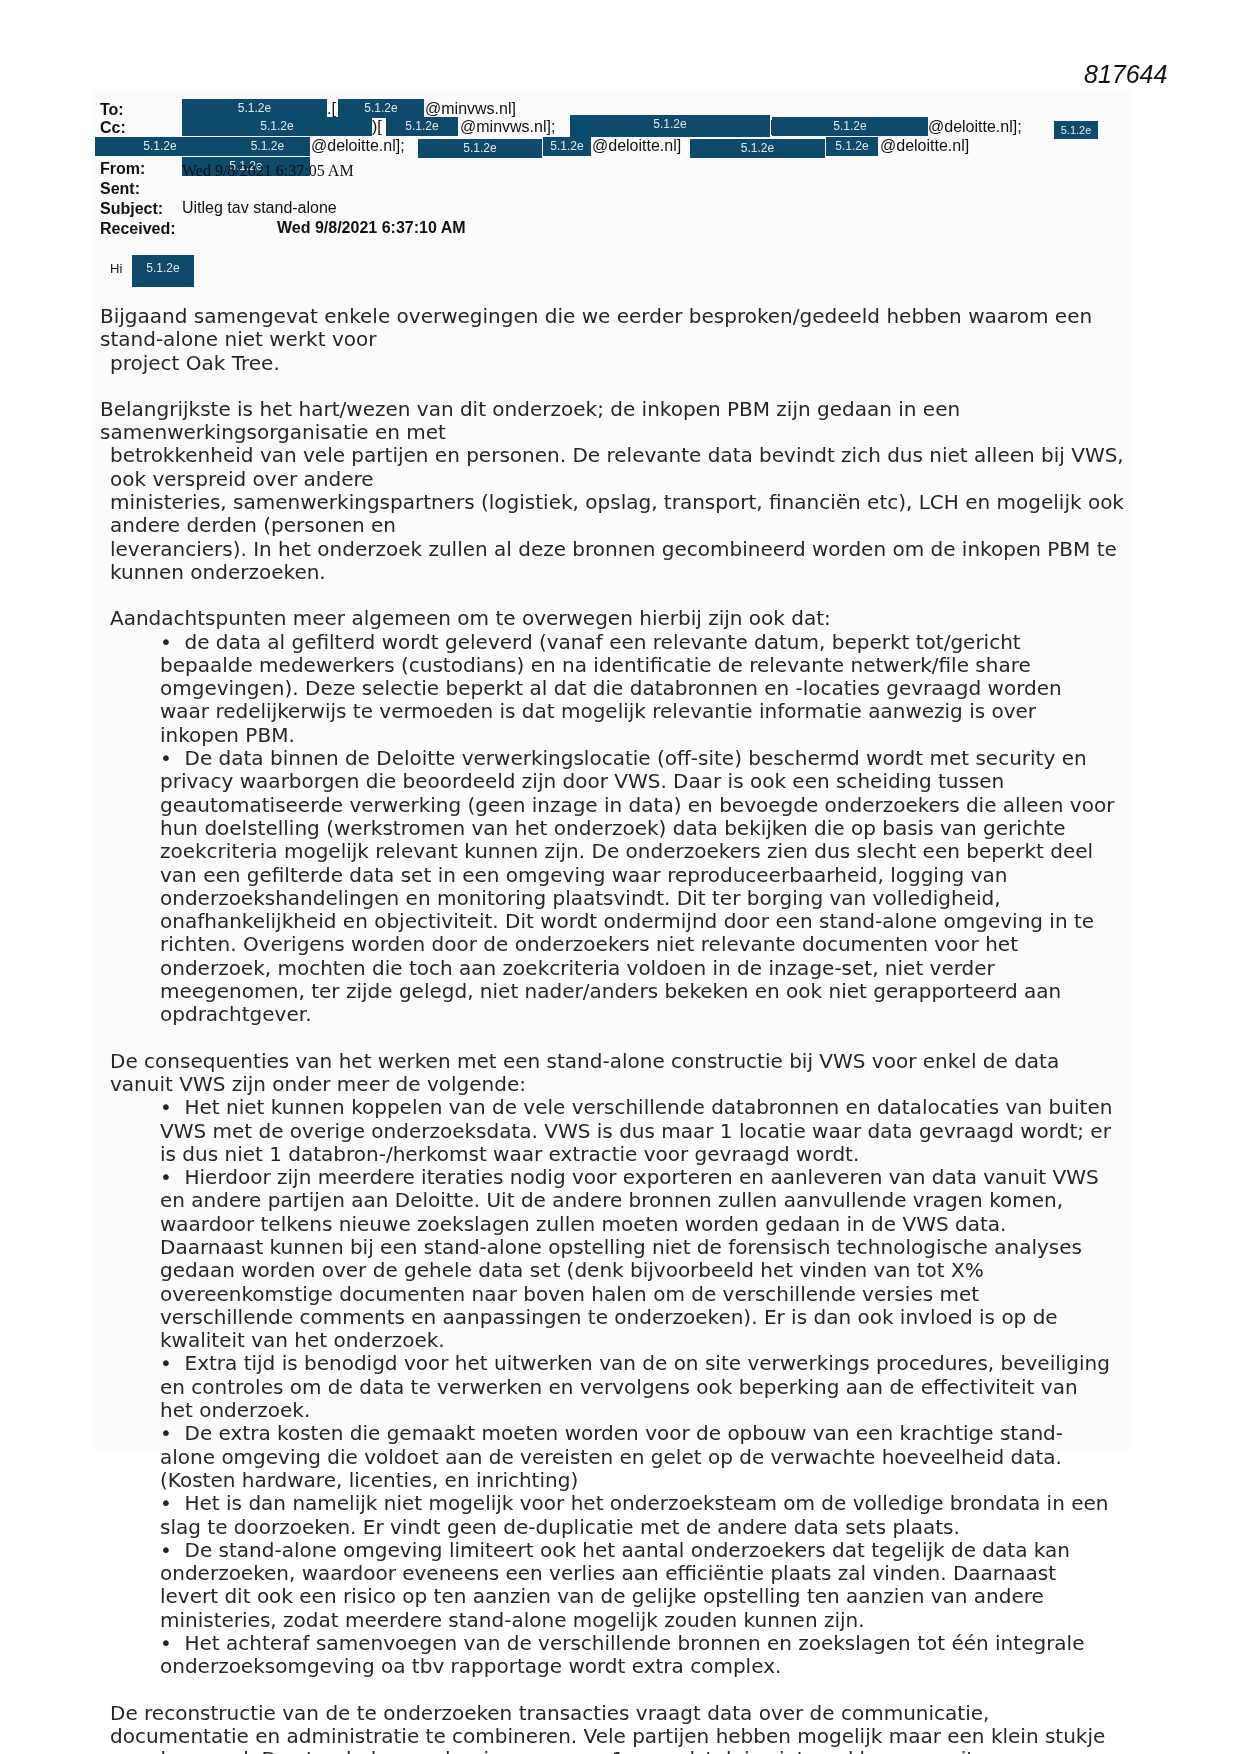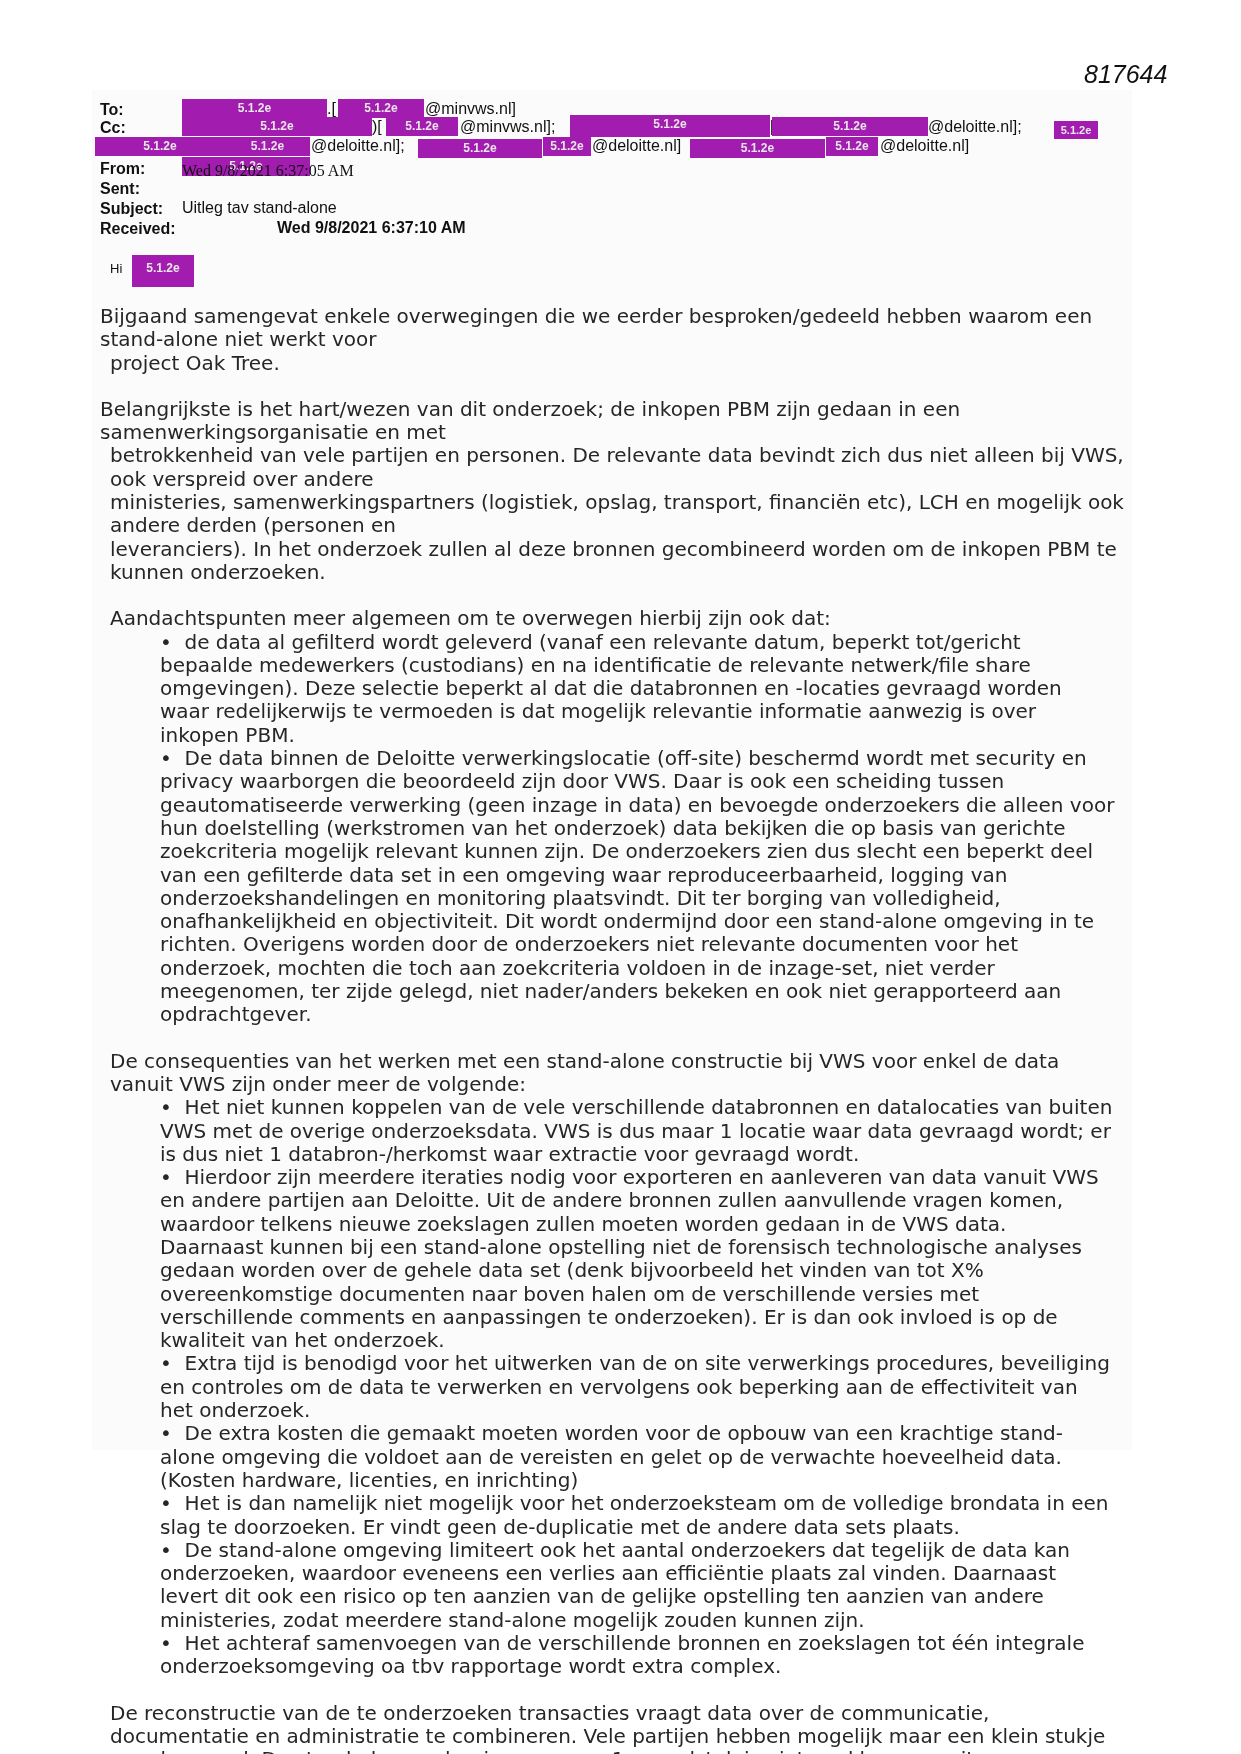--- a/index.html
+++ b/index.html
@@ -1,20 +1,20 @@
 <!DOCTYPE html>
 <html><head>
 <meta charset="utf-8">
 <style>
   html, body { margin:0; padding:0; background:#ffffff; }
   body { width:1241px; height:1754px; position:relative; overflow:hidden; color:#222; }
   .docnum { position:absolute; left:1084px; top:60px; font-family:"Liberation Sans", sans-serif; font-size:25px; color:#111;font-style:italic; }
   .hdr { position:absolute; left:100px; font-family:"Liberation Sans", sans-serif; font-size:16px; line-height:19px; color:#111; white-space:nowrap; }
   .hdr .lbl { font-weight:bold; position:absolute; left:0; }
-  .red { position:absolute; background:#a21caf; color:#e8e8e8; font-family:"Liberation Sans", sans-serif; font-size:12px; text-align:center; line-height:18px; height:19px;font-weight:bold; }
+  .red { position:absolute; background:#0c4a6e; color:#e8e8e8; font-family:"Liberation Sans", sans-serif; font-size:12px; text-align:center; line-height:18px; height:19px; }
   .htext { position:absolute; font-family:"Liberation Sans", sans-serif; font-size:16px; color:#111; white-space:nowrap; }
   .body { position:absolute; left:100px; width:1030px; font-family:"DejaVu Sans", sans-serif; font-size:20px; line-height:23.3px; color:#262626; }
   .body p { margin:0; }
   .indent1 { padding-left:10px; }
   .bul { padding-left:60px; }
   .bul .item { margin:0; }
   .shade { position:absolute; left:92px; width:1040px; background:#f6f6f6; }
 </style>
 </head>
 <body>

